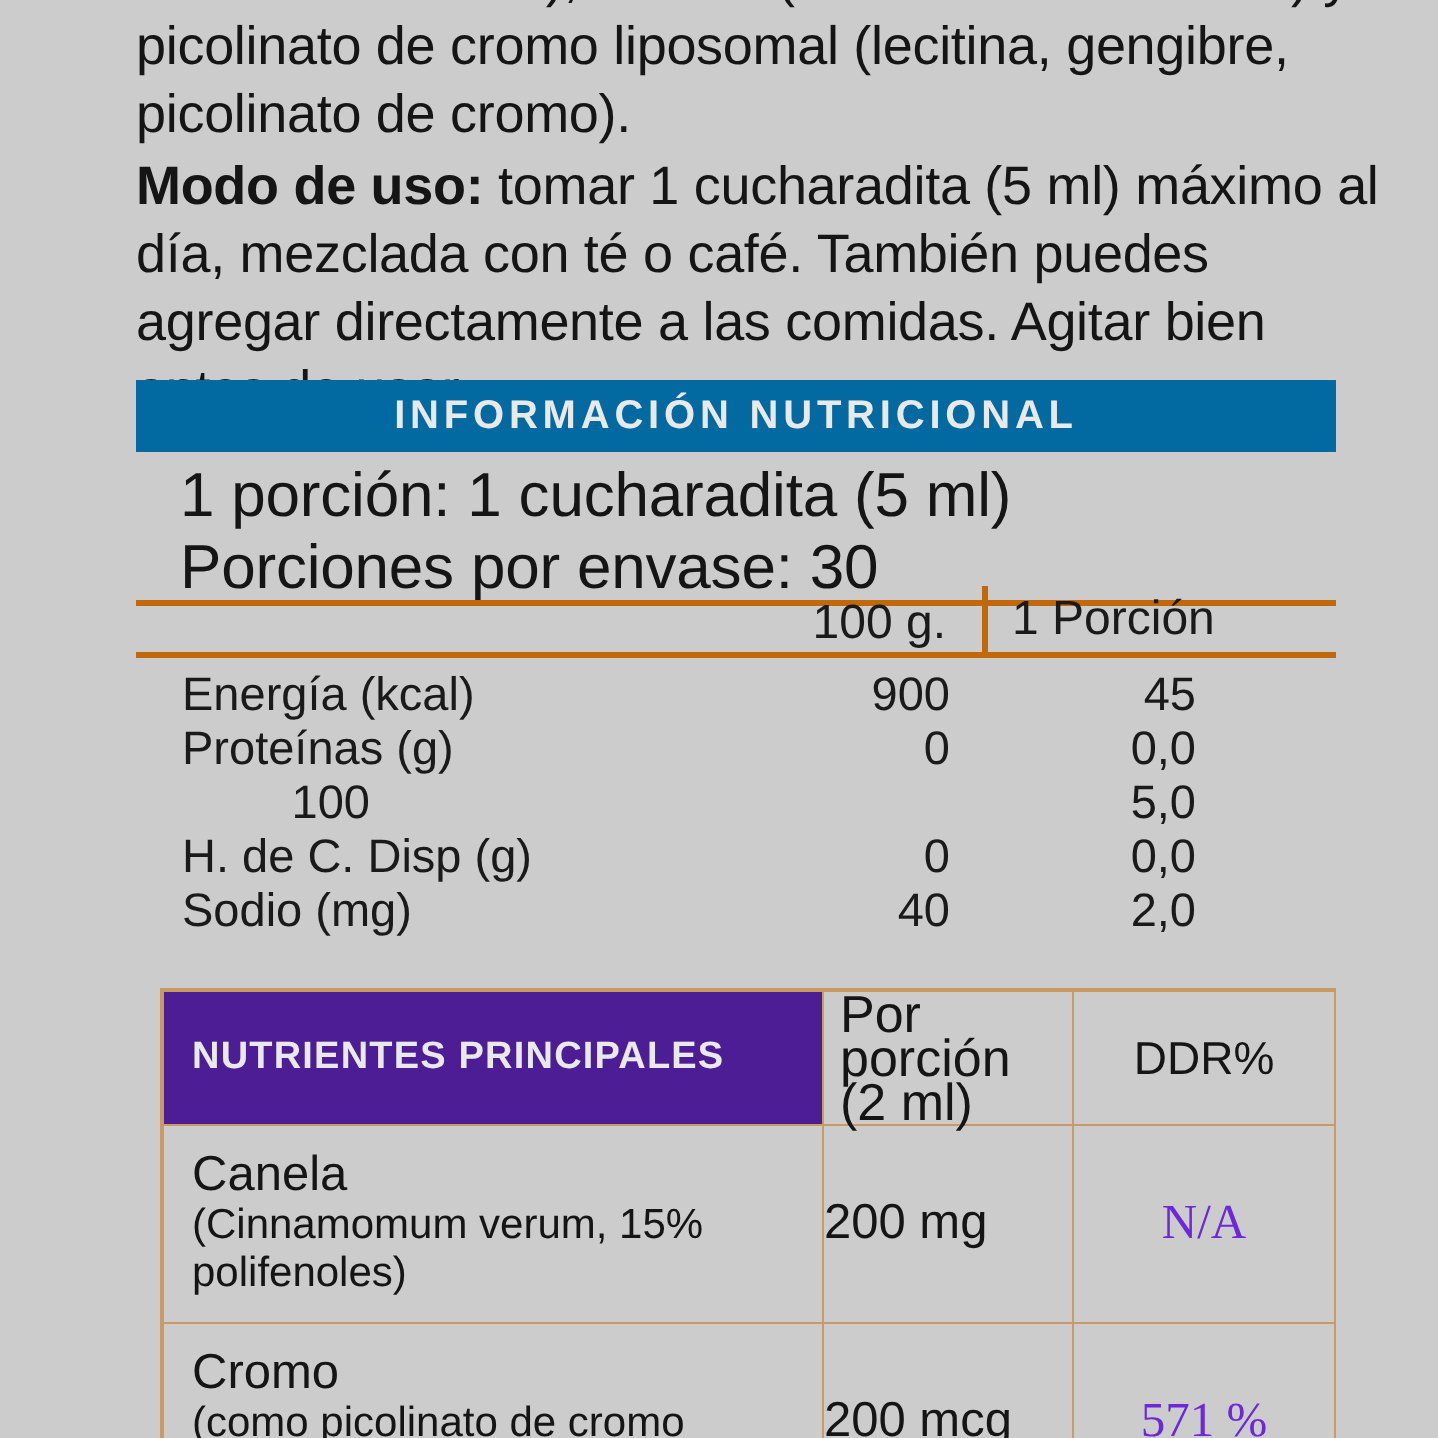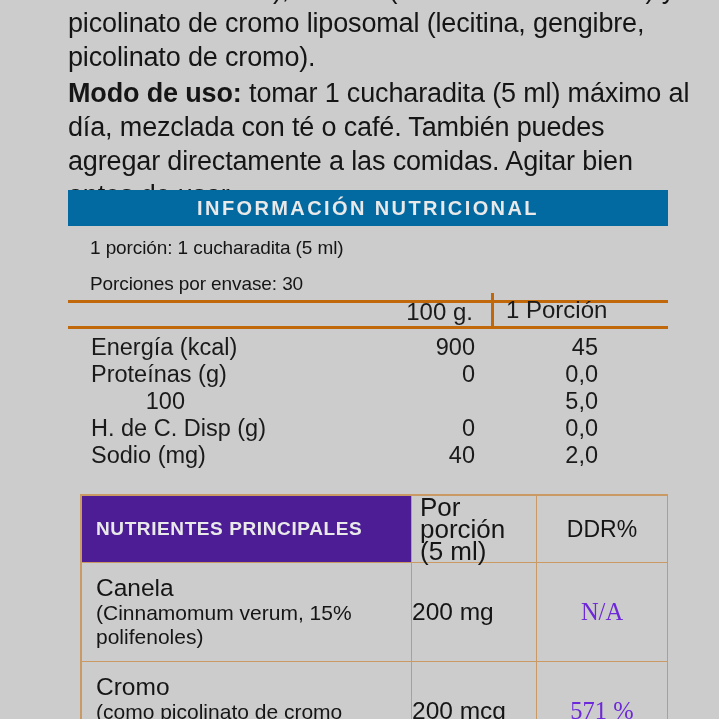--- a/index.html
+++ b/index.html
@@ -67,21 +67,21 @@
   }
 
   
   #serving-info {
     position: absolute;
     left: 90px;
     top: 230px;
     width: 580px;
   }
   #serving-info .serving-line {
-    font-size: 19px;
+    font-size: 31px;
     line-height: 36px;
     color: #151515;
     letter-spacing: -0.1px;
   }
 
   
   #nutrition-table {
     position: absolute;
     left: 68px;
     top: 300px;
@@ -286,21 +286,21 @@
       <colgroup>
         <col class="col-w-name">
         <col class="col-w-por">
         <col class="col-w-ddr">
       </colgroup>
       <tbody>
         <tr>
           <th class="hdr-main">NUTRIENTES PRINCIPALES</th>
           <th class="hdr-sub">
             <span>Por porción</span><br>
-            <span>(5 ml)</span>
+            <span>(2 ml)</span>
           </th>
           <th class="hdr-ddr">DDR%</th>
         </tr>
 
         <tr class="row-canela">
           <td class="cell-name">
             <span class="nm-title">Canela</span>
             <span class="nm-sub">(Cinnamomum verum, 15%</span>
             <span class="nm-sub">polifenoles)</span>
           </td>

